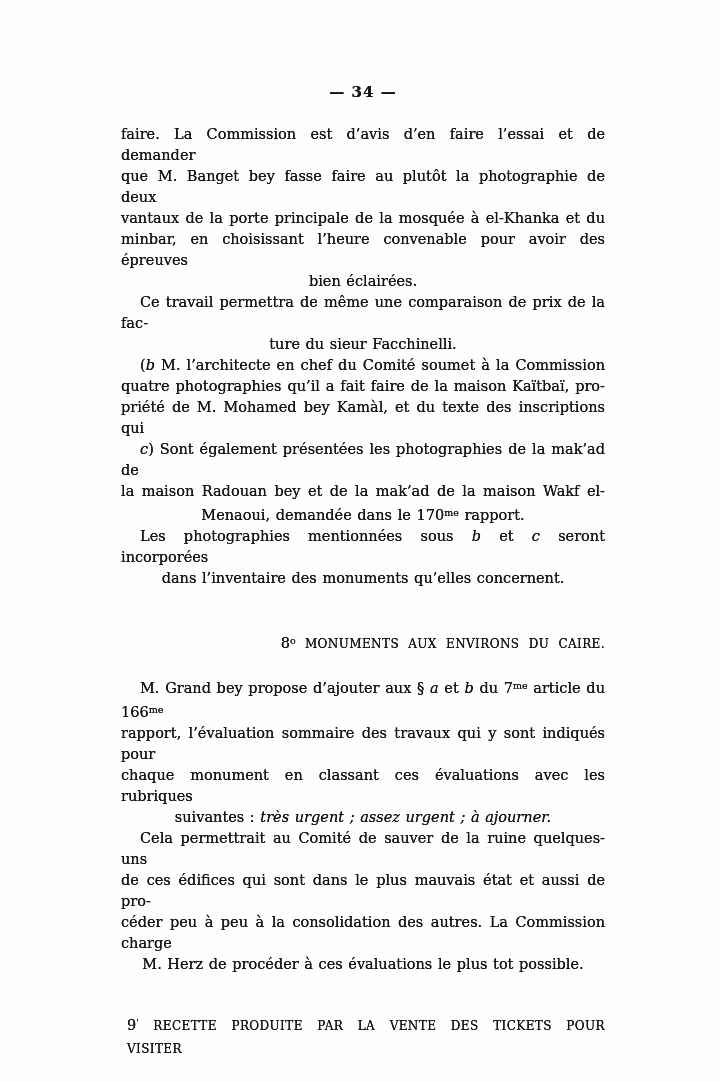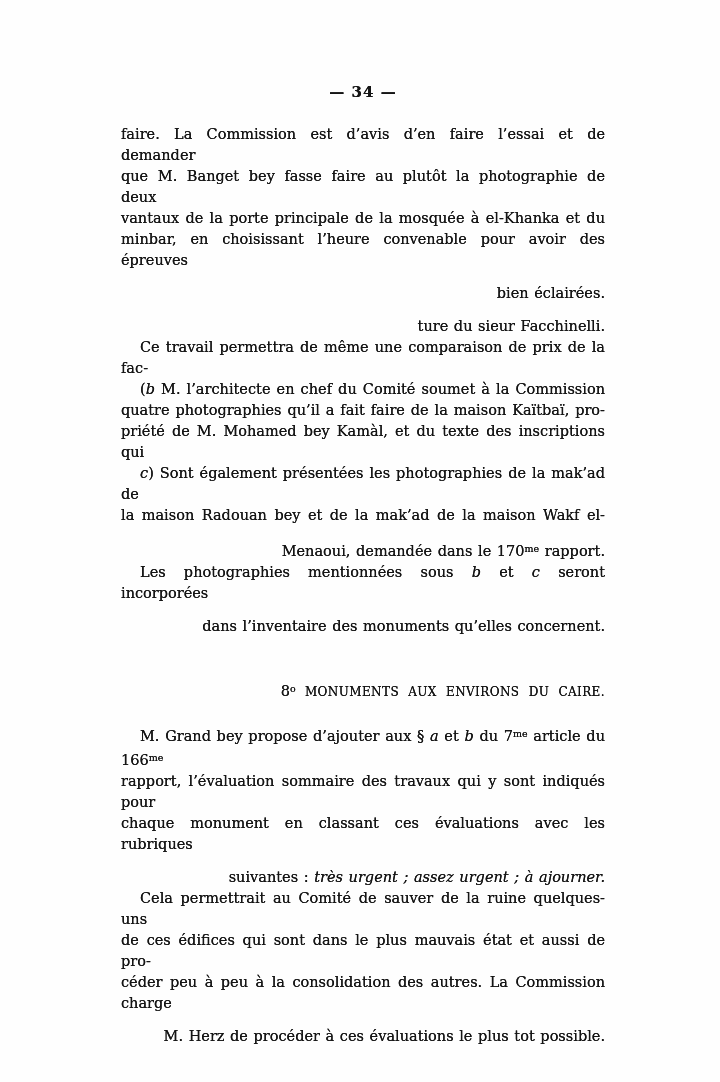--- a/index.html
+++ b/index.html
@@ -35,21 +35,21 @@
   .block { margin: 0; }
   .line {
     font-size: 14.5px;
     line-height: 21px;
     word-spacing: 1px;
   }
   .just {
     text-align: justify;
     text-align-last: justify;
   }
-  .end { text-align: right; margin-top: 12px; }
+  .end { text-align: center; }
   .indent { text-indent: 19px; }
   .center { text-align: right; }
   .i { font-style: italic; }
   .sup {
     font-size: 9.5px;
     vertical-align: 4px;
     letter-spacing: 0;
   }
   .caps {
     font-size: 12px;
@@ -69,22 +69,22 @@
     <div class="pagenum">— 34 —</div>
     <div>
         <div class="block para" data-block="para-photographie-essai">
           <div class="line just"><span>faire. La Commission est d’avis d’en faire l’essai et de demander</span></div>
           <div class="line just"><span>que M. Banget bey fasse faire au plutôt la photographie de deux</span></div>
           <div class="line just"><span>vantaux de la porte principale de la mosquée à el-Khanka et du</span></div>
           <div class="line just"><span>minbar, en choisissant l’heure convenable pour avoir des épreuves</span></div>
           <div class="line end"><span>bien éclairées.</span></div>
         </div>
         <div class="block para" data-block="para-facture-facchinelli">
+          <div class="line just indent"><span>Ce travail permettra de même une comparaison de prix de la fac-</span></div>
           <div class="line end"><span>ture du sieur Facchinelli.</span></div>
-          <div class="line just indent"><span>Ce travail permettra de même une comparaison de prix de la fac-</span></div>
         </div>
         <div class="block para" data-block="para-b-architecte">
           <div class="line just indent"><span>(</span><span class="i">b</span><span> M. l’architecte en chef du Comité soumet à la Commission</span></div>
           <div class="line just"><span>quatre photographies qu’il a fait faire de la maison Kaïtbaï, pro-</span></div>
           <div class="line just"><span>priété de M. Mohamed bey Kamàl, et du texte des inscriptions qui</span></div>
         </div>
         <div class="block para" data-block="para-c-makad">
           <div class="line just indent"><span class="i">c</span><span>) Sont également présentées les photographies de la mak’ad de</span></div>
           <div class="line just"><span>la maison Radouan bey et de la mak’ad de la maison Wakf el-</span></div>
           <div class="line end"><span>Menaoui, demandée dans le 170</span><span class="sup">me</span><span> rapport.</span></div>

